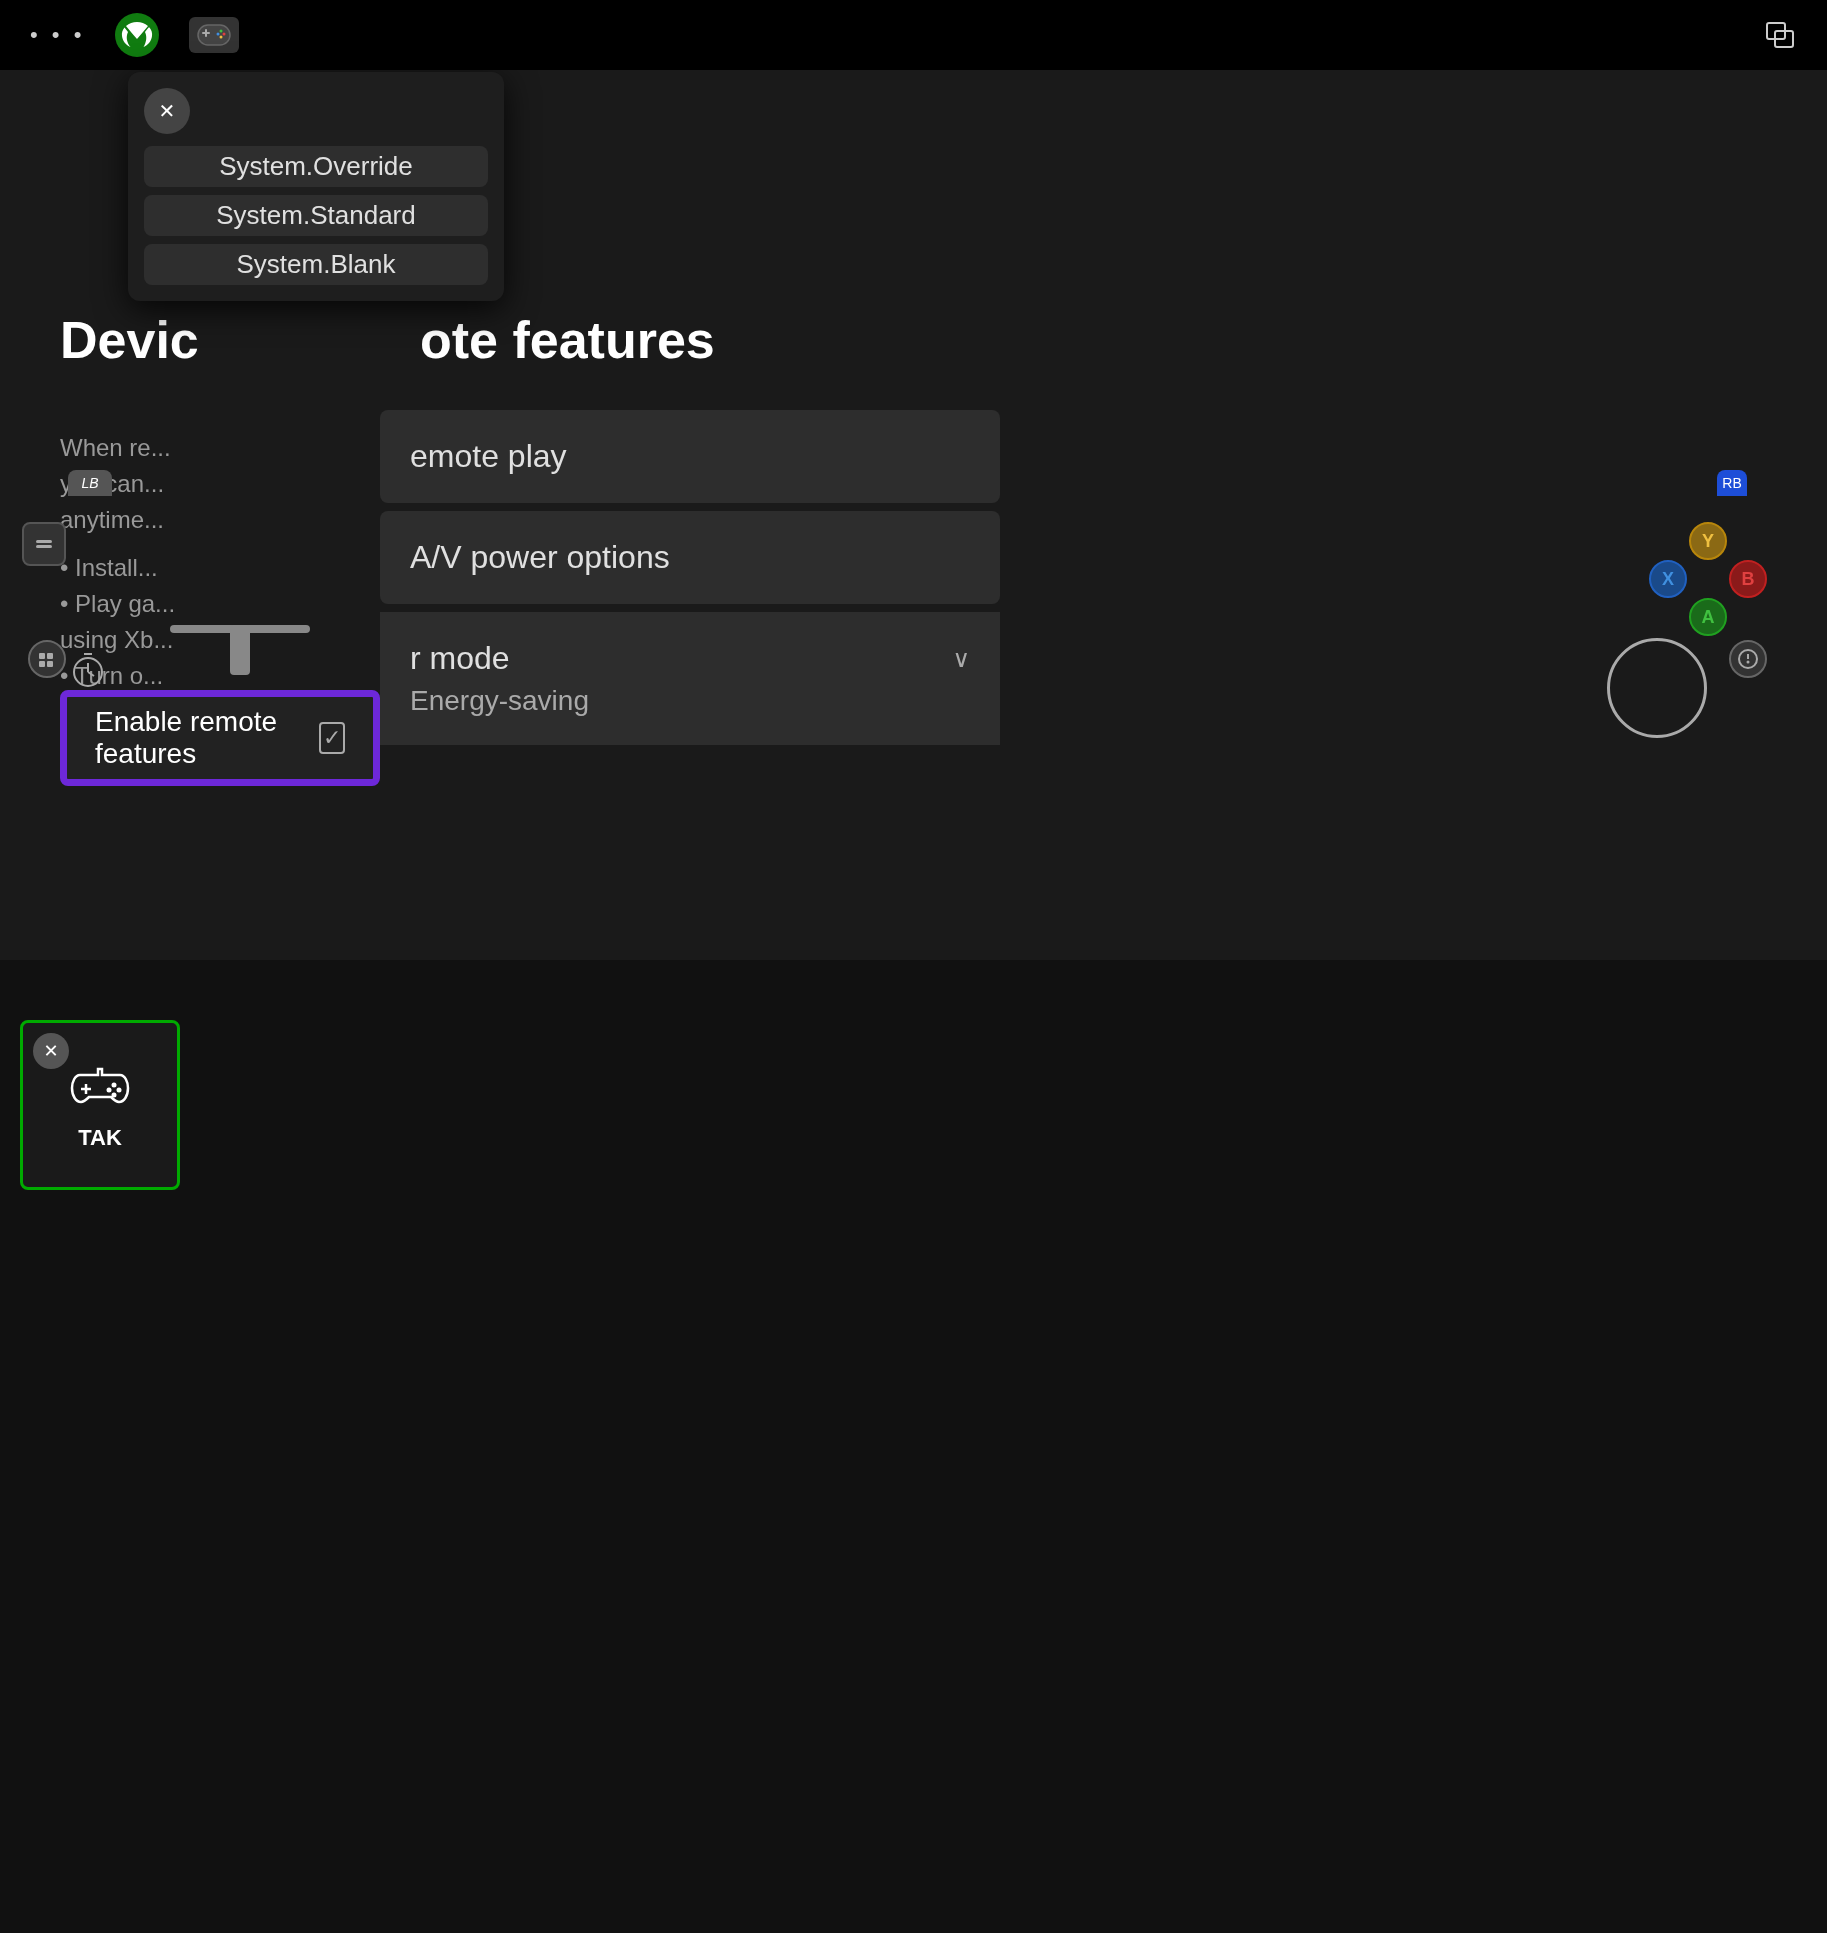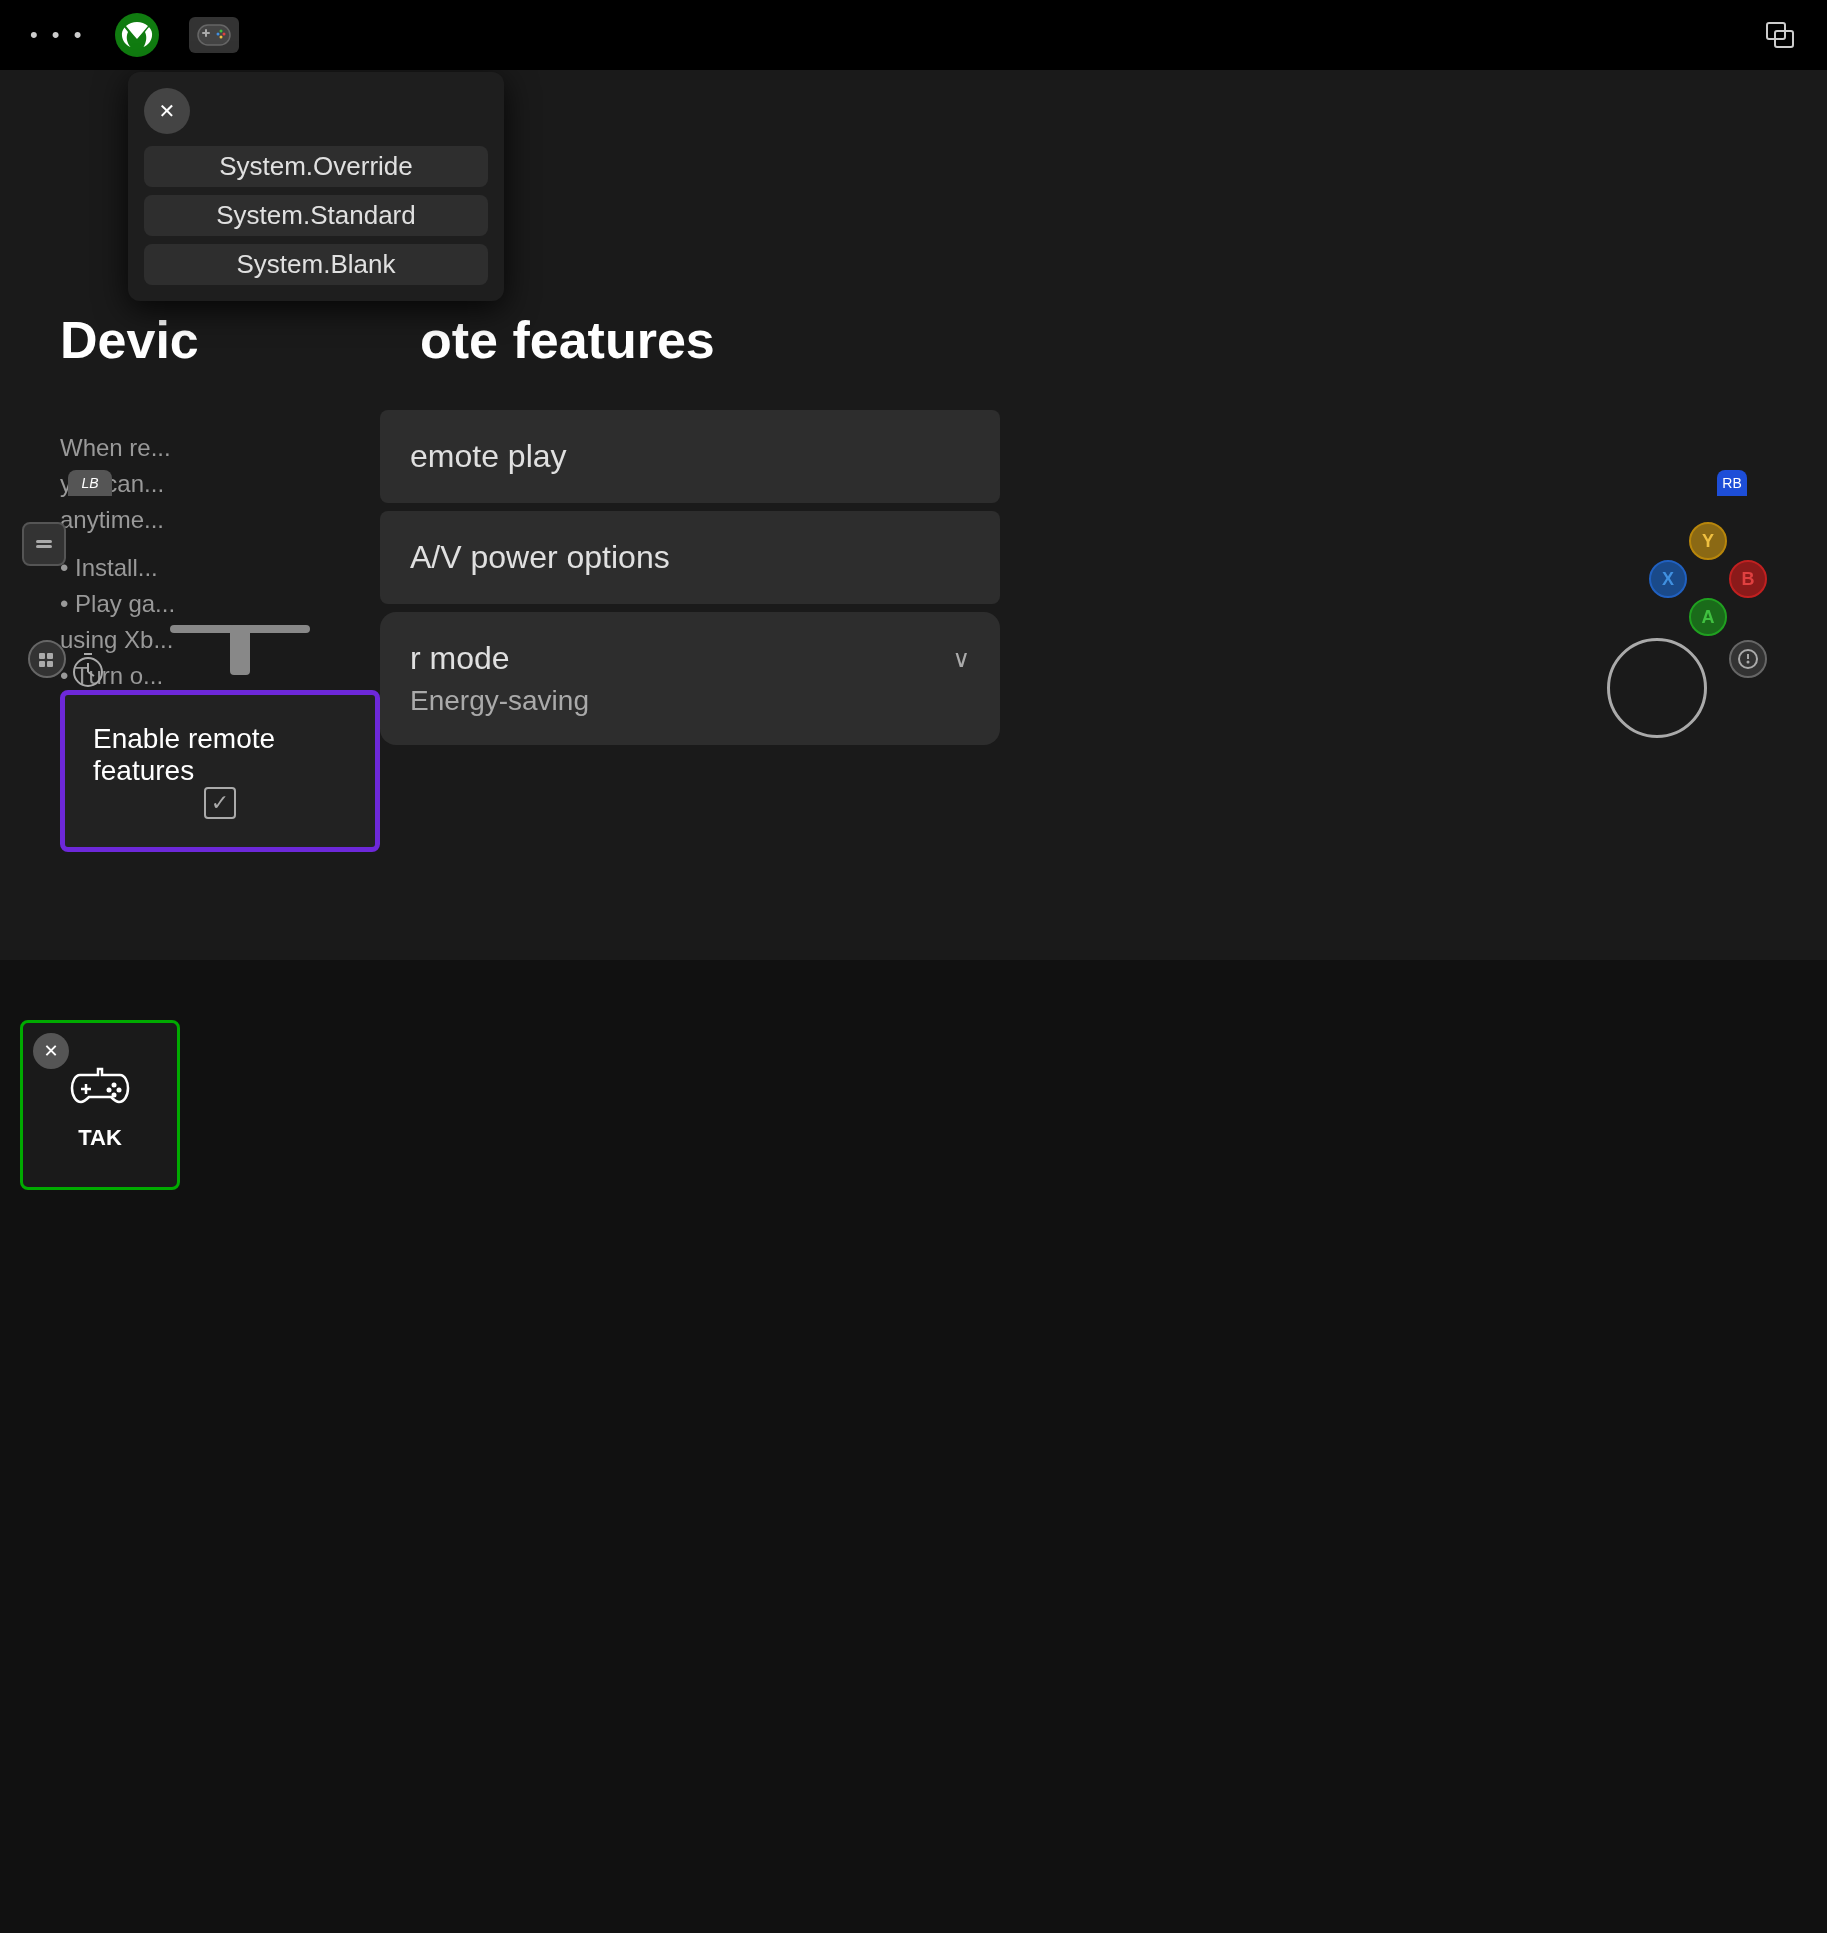--- a/index.html
+++ b/index.html
@@ -96,21 +96,21 @@
       background: #2d2d2d;
       border-radius: 8px;
       padding: 28px 30px;
       margin-bottom: 8px;
       font-size: 32px;
       color: #e0e0e0;
       cursor: pointer;
     }
     .settings-item-with-dropdown {
       background: #2d2d2d;
-      border-radius: 16px;
+      border-radius: 0;
       padding: 28px 30px;
       margin-bottom: 24px;
     }
     .settings-item-row {
       display: flex;
       align-items: center;
       justify-content: space-between;
       font-size: 32px;
       color: #e0e0e0;
     }
@@ -134,28 +134,27 @@
       color: #999;
       line-height: 1.5;
     }
 
     
     .enable-remote-box {
       position: absolute;
       top: 620px;
       left: 60px;
       width: 320px;
-      border: 5px solid #6d28d9;
+      border: 7px solid #6d28d9;
       border-radius: 8px;
       background: #222;
-      padding: 28px 28px;
+      padding: 9px 28px;
       display: flex;
       align-items: center;
       justify-content: space-between;
-      flex-direction: column;
     }
     .enable-remote-label {
       font-size: 28px;
       color: #fff;
     }
     .checkbox-checked {
       width: 32px;
       height: 32px;
       border: 2px solid #aaa;
       border-radius: 4px;

